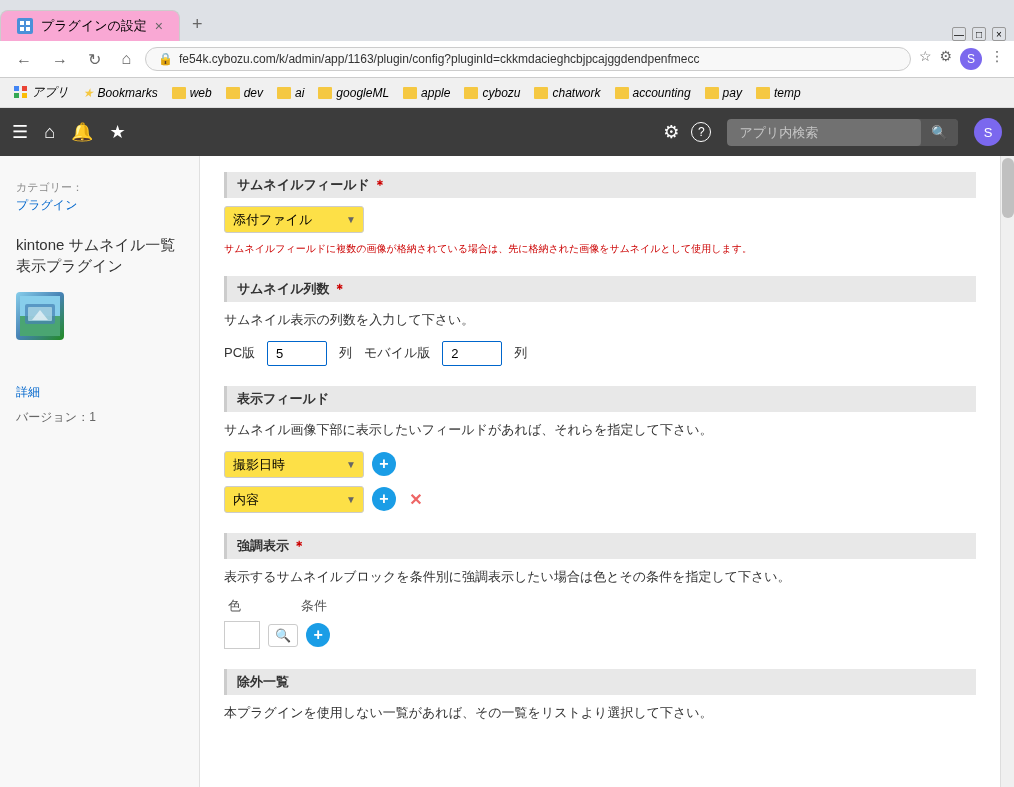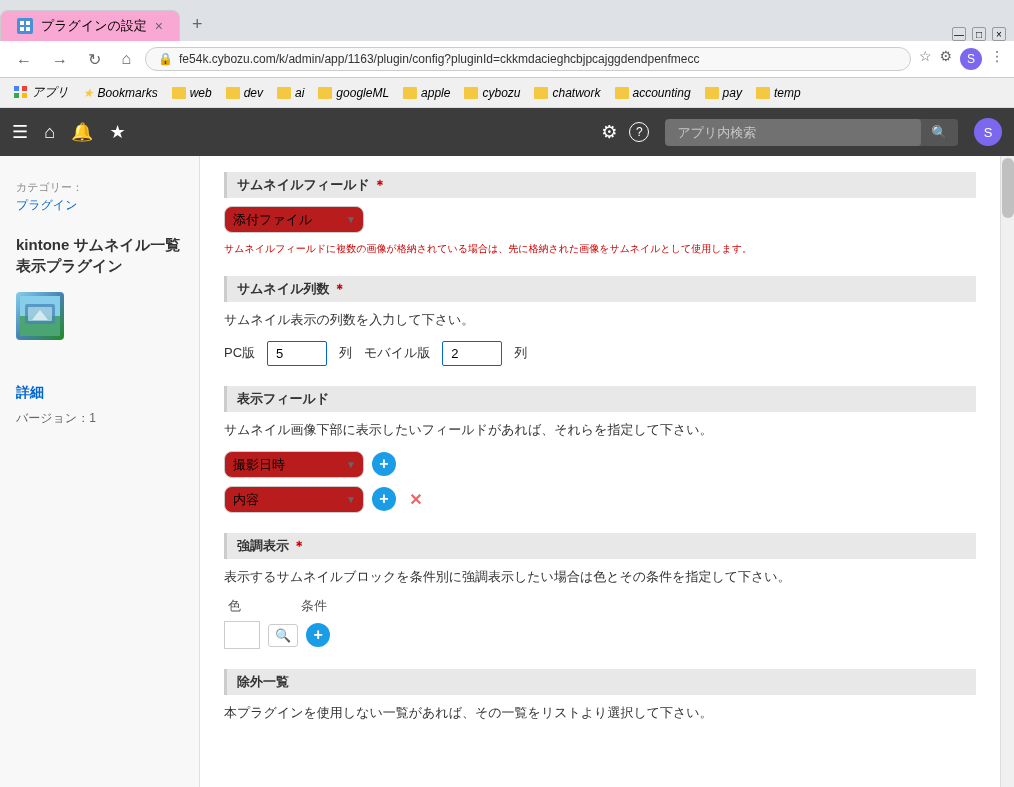--- a/index.html
+++ b/index.html
@@ -22,47 +22,47 @@
     .addr-icon { cursor: pointer; font-size: 14px; }
 
     .bookmarks-bar { background: #f0f0f0; display: flex; align-items: center; padding: 4px 8px; gap: 2px; border-bottom: 1px solid #ddd; overflow: hidden; font-size: 12px; }
     .bookmark-item { display: flex; align-items: center; gap: 4px; padding: 2px 6px; border-radius: 4px; cursor: pointer; white-space: nowrap; font-style: italic; }
     .bm-folder { width: 14px; height: 12px; background: #f5c842; border-radius: 1px; display: inline-block; }
     .bm-star { color: #f5c842; }
 
     
     .app-header { background: #3c3c3c; display: flex; align-items: center; padding: 0 12px; height: 48px; gap: 16px; }
     .app-header-icon { color: #fff; font-size: 18px; cursor: pointer; }
-    .app-search-box { margin-left: auto; background: rgba(255,255,255,0.15); border: none; border-radius: 4px; padding: 6px 12px; color: #fff; font-size: 13px; width: 256px; }
+    .app-search-box { margin-left: auto; background: rgba(255,255,255,0.15); border: none; border-radius: 4px; padding: 6px 12px; color: #fff; font-size: 13px; width: 194px; }
     .app-search-box::placeholder { color: rgba(255,255,255,0.6); }
     .search-btn { background: #555; border: none; color: #fff; padding: 6px 10px; cursor: pointer; border-radius: 0 4px 4px 0; }
 
     
     .main-layout { display: flex; background: #fff; min-height: 680px; }
 
     
     .sidebar { width: 200px; background: #f8f8f8; border-right: 1px solid #e0e0e0; padding: 16px 0; flex-shrink: 0; }
     .sidebar-category { font-size: 11px; color: #888; padding: 8px 16px 2px; }
     .sidebar-title { font-size: 12px; color: #0066cc; padding: 0 16px 12px; }
-    .sidebar-plugin-name { font-size: 15px; font-weight: bold; color: #333; padding: 8px 16px; line-height: 1.4; }
+    .sidebar-plugin-name { font-size: 15px; font-weight: normal; color: #333; padding: 8px 16px; line-height: 1.4; }
     .sidebar-icon-placeholder { width: 48px; height: 48px; background: linear-gradient(135deg, #87ceeb, #4682b4, #228b22); border-radius: 4px; margin: 8px 16px; display: flex; align-items: center; justify-content: center; overflow: hidden; }
-    .sidebar-detail { color: #0066cc; font-size: 14px; padding: 16px 16px 4px; font-weight: bold; }
+    .sidebar-detail { color: #0066cc; font-size: 12px; padding: 16px 16px 4px; }
     .sidebar-version { font-size: 12px; color: #666; padding: 4px 16px; }
 
     
     .content { flex: 1; padding: 16px 24px; overflow-y: auto; }
     .section { margin-bottom: 20px; }
     .section-header { background: #e8e8e8; border-left: 3px solid #ccc; padding: 4px 10px; font-size: 13px; font-weight: bold; color: #333; margin-bottom: 8px; }
     .section-desc { font-size: 13px; color: #333; margin-bottom: 10px; line-height: 1.6; }
     .required { color: #cc0000; }
     .warning-text { color: #cc0000; font-size: 10px; margin-bottom: 10px; line-height: 1.5; }
 
     
     .select-wrapper { display: inline-flex; align-items: center; position: relative; }
-    .field-select { border: 1px solid #ccc; background: #b91c1c; padding: 5px 28px 5px 8px; font-size: 13px; appearance: none; border-radius: 8px; cursor: pointer; min-width: 140px; }
+    .field-select { border: 1px solid #ccc; background: #fde047; padding: 5px 28px 5px 8px; font-size: 13px; appearance: none; border-radius: 3px; cursor: pointer; min-width: 140px; }
     .select-arrow { position: absolute; right: 8px; pointer-events: none; color: #666; font-size: 10px; }
 
     
     .column-row { display: flex; align-items: center; gap: 12px; margin-bottom: 8px; }
     .col-label { font-size: 13px; color: #333; }
     .col-input { border: 1px solid #0066cc; padding: 4px 8px; font-size: 13px; width: 60px; border-radius: 2px; }
 
     
     .field-row { display: flex; align-items: center; gap: 8px; margin-bottom: 8px; }
     .circle-btn { width: 24px; height: 24px; border-radius: 50%; border: none; cursor: pointer; display: flex; align-items: center; justify-content: center; font-size: 16px; font-weight: bold; }

